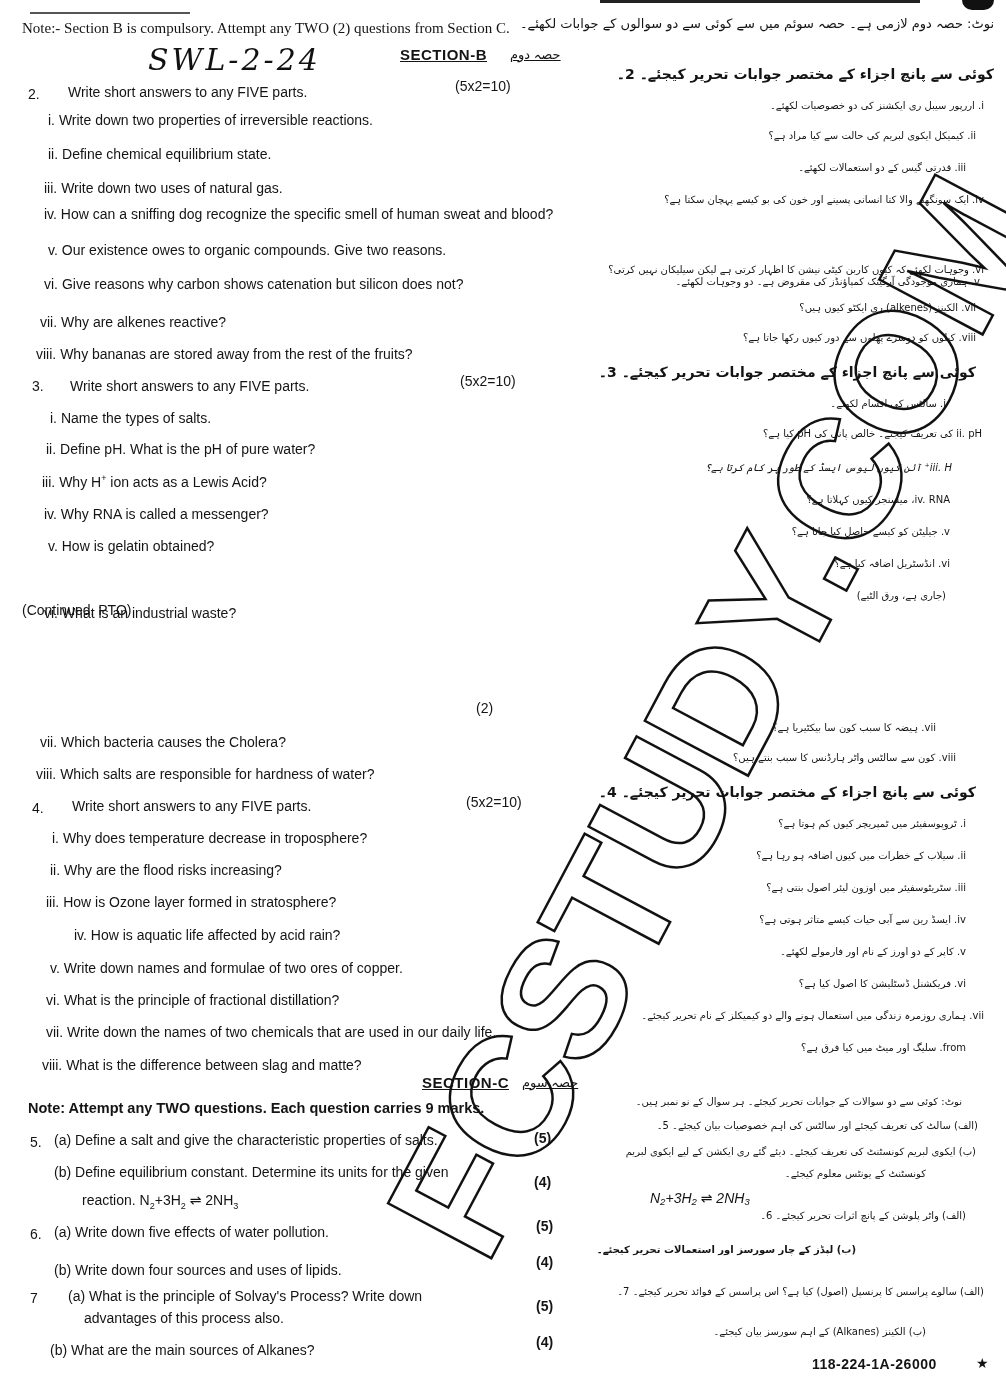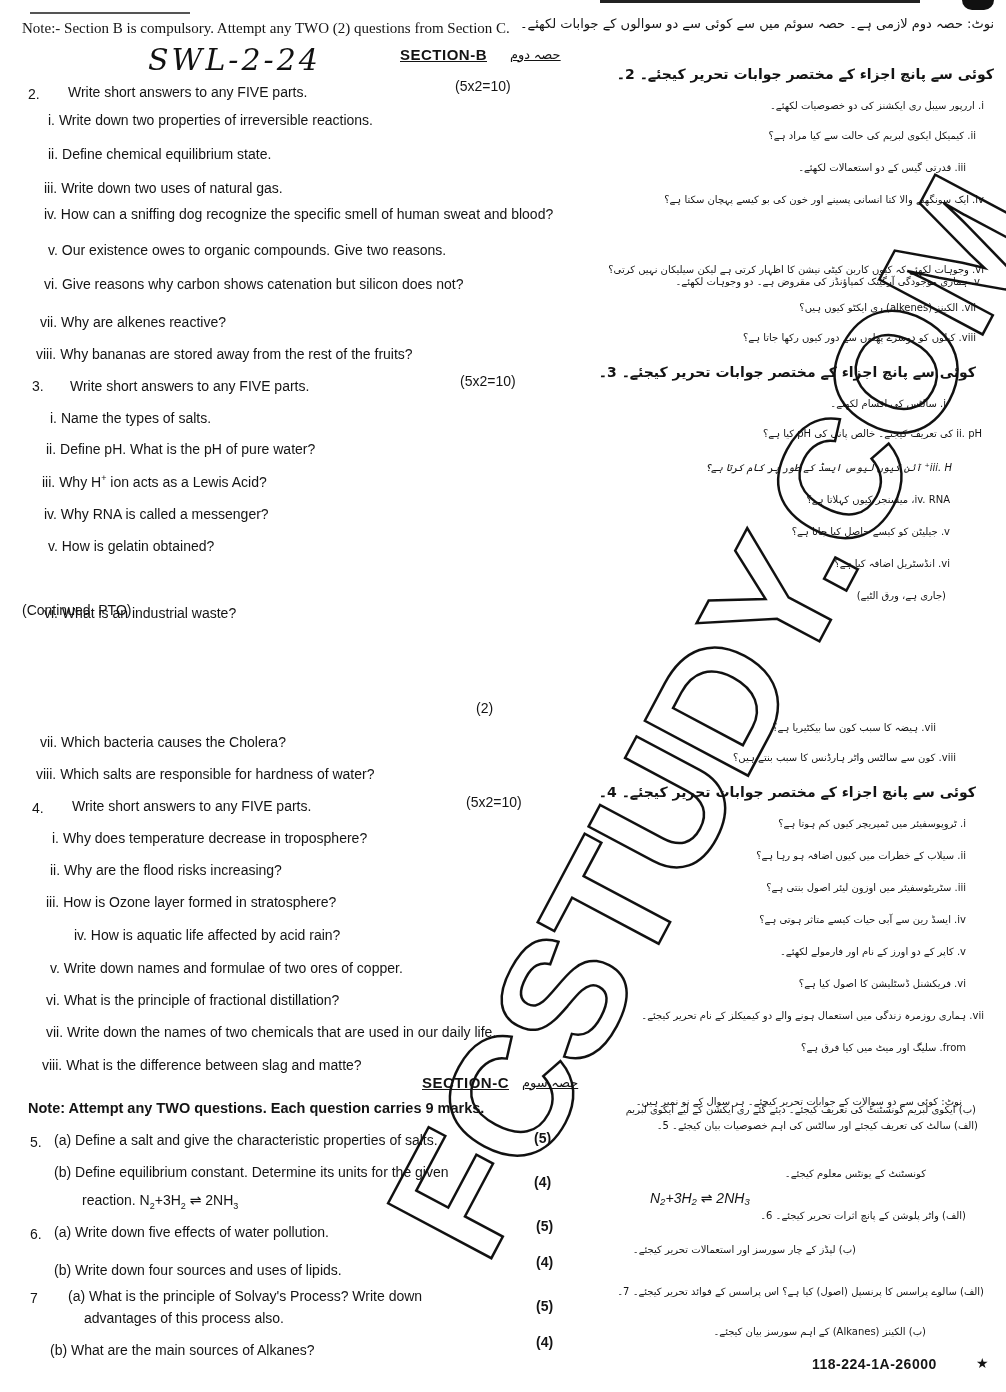--- a/index.html
+++ b/index.html
@@ -115,32 +115,32 @@
 <div class="abs ur" style="right:44px;top:1096px;">نوٹ: کوئی سے دو سوالات کے جوابات تحریر کیجئے۔ ہر سوال کے نو نمبر ہیں۔</div>
 
 <div class="abs q" style="left:30px;top:1134px;">5.</div>
 <div class="abs q" style="left:54px;top:1132px;"><span>(a)</span> <span>Define a salt and give the characteristic properties of salts.</span></div>
 <div class="abs marks" style="left:534px;top:1130px;font-weight:bold;">(5)</div>
 <div class="abs q" style="left:54px;top:1164px;"><span>(b)</span> <span>Define equilibrium constant. Determine its units for the given</span></div>
 <div class="abs q" style="left:82px;top:1192px;"><span>reaction.</span> <span>N<sub>2</sub>+3H<sub>2</sub> ⇌ 2NH<sub>3</sub></span></div>
 <div class="abs marks" style="left:534px;top:1174px;font-weight:bold;">(4)</div>
 
 <div class="abs ur" style="right:28px;top:1120px;"><span>(الف) سالٹ کی تعریف کیجئے اور سالٹس کی اہم خصوصیات بیان کیجئے۔</span> <span>5۔</span></div>
-<div class="abs ur" style="right:30px;top:1104px;">(ب) ایکوی لبریم کونسٹنٹ کی تعریف کیجئے۔ دیئے گئے ری ایکشن کے لیے ایکوی لبریم</div>
+<div class="abs ur" style="right:30px;top:1146px;">(ب) ایکوی لبریم کونسٹنٹ کی تعریف کیجئے۔ دیئے گئے ری ایکشن کے لیے ایکوی لبریم</div>
 <div class="abs ur" style="right:80px;top:1168px;">کونسٹنٹ کے یونٹس معلوم کیجئے۔</div>
 <div class="abs q" style="left:650px;top:1190px;font-style:italic;">N₂+3H₂ ⇌ 2NH₃</div>
 
 <div class="abs q" style="left:30px;top:1226px;">6.</div>
 <div class="abs q" style="left:54px;top:1224px;"><span>(a)</span> <span>Write down five effects of water pollution.</span></div>
 <div class="abs marks" style="left:536px;top:1218px;font-weight:bold;">(5)</div>
 <div class="abs q" style="left:54px;top:1262px;"><span>(b)</span> <span>Write down four sources and uses of lipids.</span></div>
 <div class="abs marks" style="left:536px;top:1254px;font-weight:bold;">(4)</div>
 
 <div class="abs ur" style="right:40px;top:1210px;"><span>(الف) واٹر پلوشن کے پانچ اثرات تحریر کیجئے۔</span> <span>6۔</span></div>
-<div class="abs ur" style="right:150px;top:1244px;">(ب) لپڈز کے چار سورسز اور استعمالات تحریر کیجئے۔</div>
+<div class="abs ur" style="right:150px;top:1244px;font-weight:bold;">(ب) لپڈز کے چار سورسز اور استعمالات تحریر کیجئے۔</div>
 
 <div class="abs q" style="left:30px;top:1290px;">7</div>
 <div class="abs q" style="left:68px;top:1288px;"><span>(a)</span> <span>What is the principle of Solvay's Process? Write down</span></div>
 <div class="abs q" style="left:84px;top:1310px;">advantages of this process also.</div>
 <div class="abs marks" style="left:536px;top:1298px;font-weight:bold;">(5)</div>
 <div class="abs q" style="left:50px;top:1342px;"><span>(b)</span> <span>What are the main sources of Alkanes?</span></div>
 <div class="abs marks" style="left:536px;top:1334px;font-weight:bold;">(4)</div>
 
 <div class="abs ur" style="right:22px;top:1286px;"><span>(الف) سالوے پراسس کا پرنسپل (اصول) کیا ہے؟ اس پراسس کے فوائد تحریر کیجئے۔</span> <span>7۔</span></div>
 <div class="abs ur" style="right:80px;top:1326px;">(ب) الکینز (Alkanes) کے اہم سورسز بیان کیجئے۔</div>

